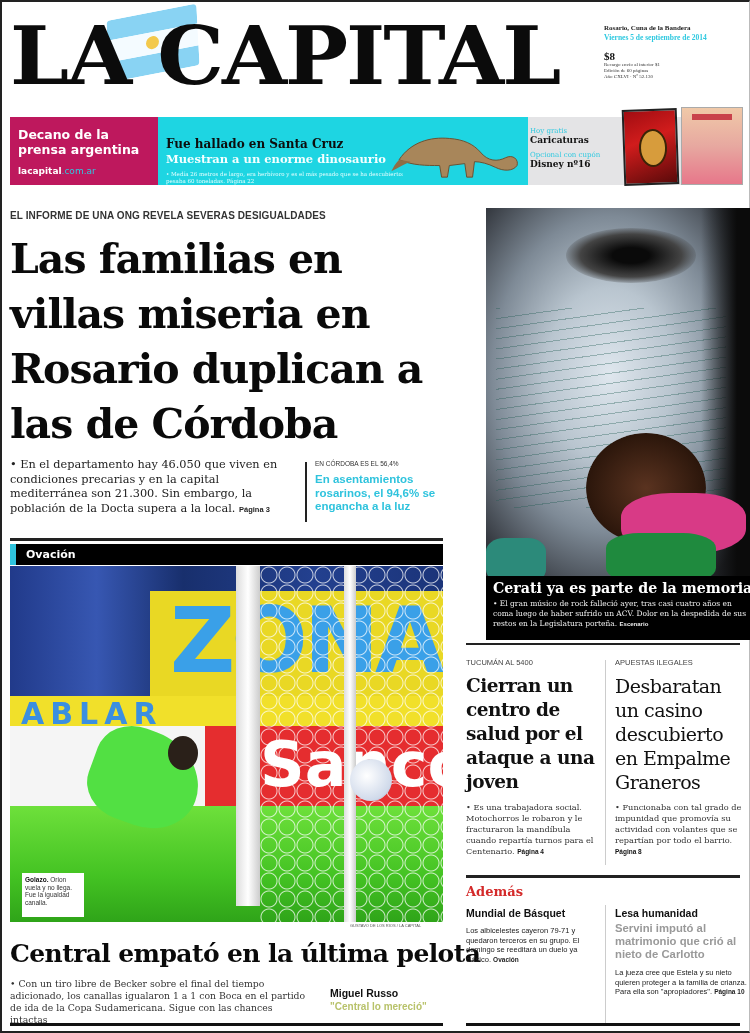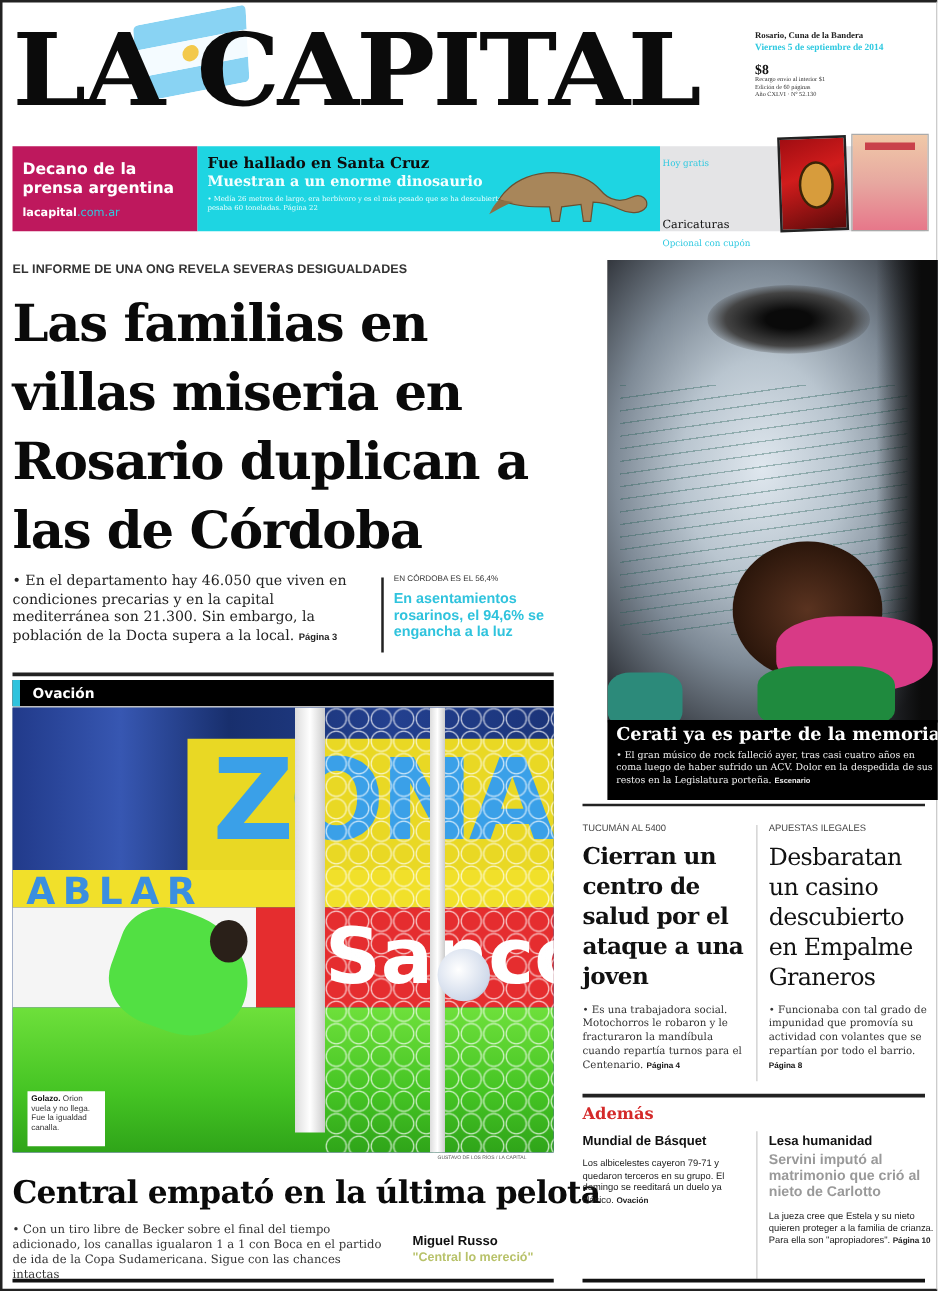--- a/index.html
+++ b/index.html
@@ -21,29 +21,29 @@
   .dateline .date { font-size: 7.5px; font-weight: bold; color: #2fc9e0; margin-top: 1px; }
   .dateline .price { font-size: 11px; font-weight: bold; margin-top: 8px; }
   .dateline .small { font-size: 5px; color: #333; line-height: 6px; }
 
   
   .banner { position: absolute; left: 10px; top: 117px; width: 730px; height: 68px; }
   .banner .black { position: absolute; left: 0; top: 0; width: 148px; height: 68px; background: #be185d; color: #fff; padding: 10px 8px; font-family: "DejaVu Sans", sans-serif; }
   .banner .black .t { font-size: 12.5px; font-weight: bold; line-height: 15px; }
   .banner .black .u { font-size: 9px; font-weight: bold; margin-top: 9px; }
   .banner .black .u span { color: #2fc9e0; font-weight: normal; }
-  .banner .cyan { position: absolute; left: 148px; top: 0; width: 370px; height: 68px; background: #1ed5e2; padding: 6px 8px; }
+  .banner .cyan { position: absolute; left: 148px; top: 0; width: 370px; height: 68px; background: #1ed5e2; padding: 20px 8px; }
   .banner .cyan .k { font-size: 12px; font-weight: bold; color: #0d0d0d; }
   .banner .cyan .h { font-size: 11.5px; font-weight: bold; color: #f4ffff; margin-top: 1px; }
   .banner .cyan .b { font-size: 5.5px; color: #e8ffff; margin-top: 5px; line-height: 7px; width: 240px; }
   .dino { position: absolute; left: 380px; top: 6px; width: 138px; height: 58px; }
   .banner .grey { position: absolute; left: 518px; top: 0; width: 212px; height: 68px; background: #e4e4e6; }
   .banner .grey .txt { position: absolute; left: 2px; top: 10px; width: 90px; font-size: 9px; }
   .banner .grey .lbl { color: #2fc9e0; font-size: 7px; }
-  .banner .grey .val { font-weight: normal; font-size: 9px; color: #111; margin-bottom: 6px; margin-top: 40px; }
+  .banner .grey .val { font-weight: bold; font-size: 9px; color: #111; margin-bottom: 6px; }
   .cover1 { position: absolute; left: 95px; top: -8px; width: 55px; height: 76px; background: linear-gradient(160deg,#a10d12,#d11c1c 40%,#5a0a0a); border: 2px solid #222; transform: rotate(-2deg); }
   .cover1::after { content: ""; position: absolute; left: 14px; top: 18px; width: 24px; height: 34px; border-radius: 50%; background: #d79c3c; border: 2px solid #3b2407; }
   .cover2 { position: absolute; left: 153px; top: -10px; width: 62px; height: 78px; background: linear-gradient(180deg,#f0c9a8,#e7a8a0 50%,#e7778a); border: 1px solid #aaa; }
   .cover2::before { content: ""; position: absolute; left: 10px; top: 6px; width: 40px; height: 6px; background: #c9414b; }
 
   
   .kicker { position: absolute; left: 10px; top: 210px; font-family: "Liberation Sans", sans-serif; font-size: 10px; font-weight: bold; color: #333; letter-spacing: .1px; }
   .headline { position: absolute; left: 10px; top: 232px; width: 440px; font-family: "DejaVu Serif", serif; font-weight: bold; font-size: 41px; line-height: 55px; letter-spacing: -1px; color: #0a0a0a; }
   .lead { position: absolute; left: 10px; top: 458px; width: 290px; font-size: 11.3px; line-height: 14.5px; color: #222; }
   .lead .pg { font-family: "Liberation Sans", sans-serif; font-weight: bold; font-size: 7.5px; }

